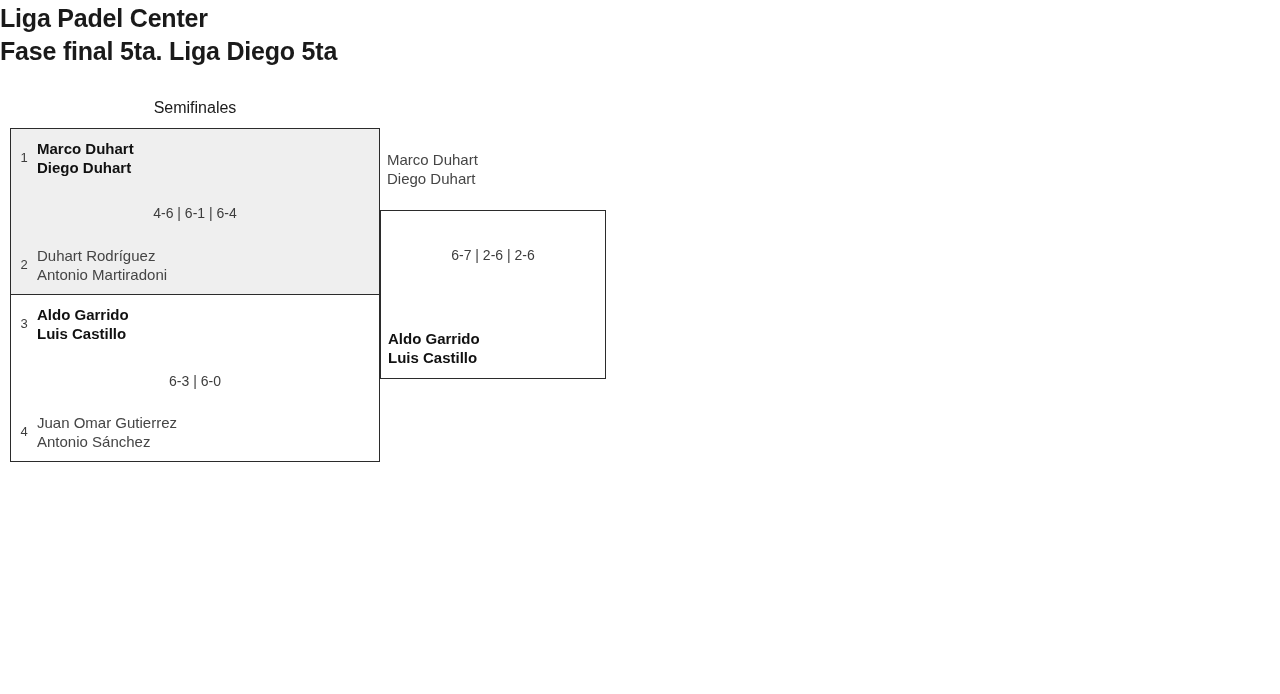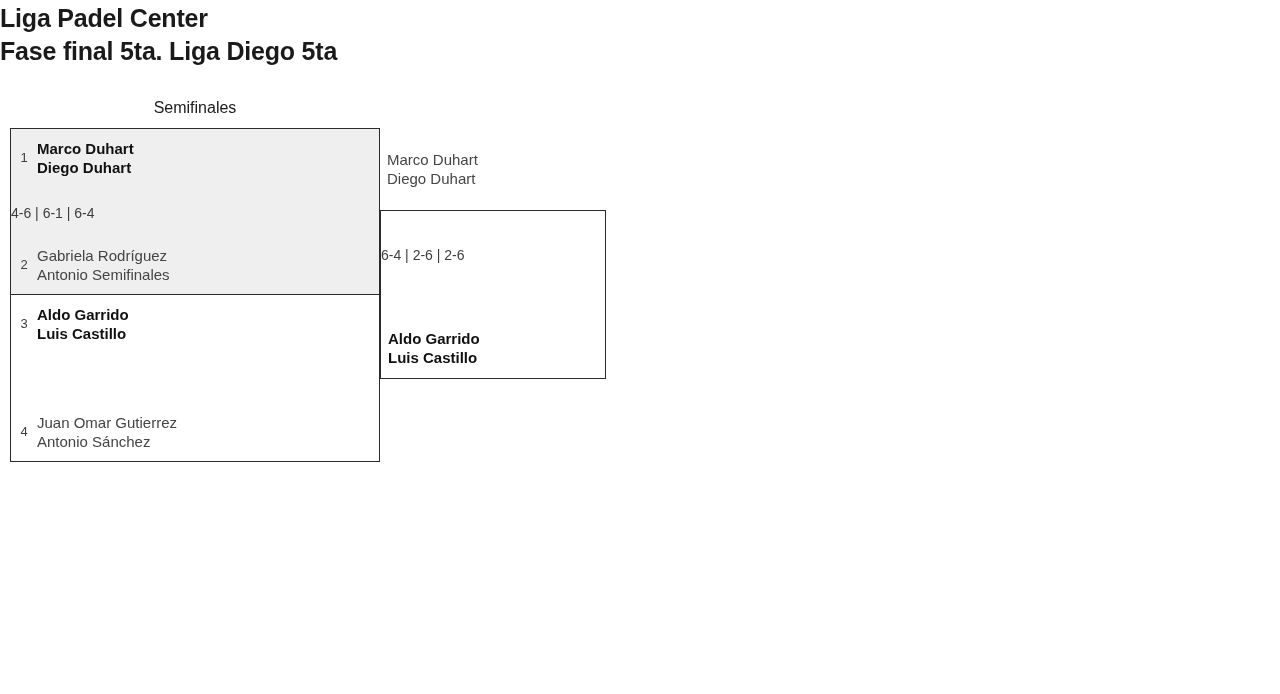--- a/index.html
+++ b/index.html
@@ -139,20 +139,21 @@
   }
   .loser .player {
     color: #454545;
     font-weight: 400;
   }
 
   .score {
     position: absolute;
     left: 0;
     width: 100%;
+    text-align: center;
     font-size: 14px;
     color: #3d3d3d;
     line-height: 18px;
   }
   .score-sf1   { top: 75px; }
   .score-sf2   { top: 77px; }
   .score-final { top: 35px; }
 
   
   .final-loser-block {
@@ -195,54 +196,55 @@
           <span class="player">Marco Duhart</span>
           <span class="player">Diego Duhart</span>
         </span>
       </div>
 
       <div class="score score-sf1">4-6 | 6-1 | 6-4</div>
 
       <div class="team team-bottom loser">
         <span class="seed">2</span>
         <span class="players">
-          <span class="player">Gabriela Rodríguez</span>
-          <span class="player">Antonio Semifinales</span>
+          <span class="player">Duhart Rodríguez</span>
+          <span class="player">Antonio Martiradoni</span>
         </span>
       </div>
     </div>
 
     <div class="match match-sf2">
       <div class="team team-top winner">
         <span class="seed">3</span>
         <span class="players">
           <span class="player">Aldo Garrido</span>
           <span class="player">Luis Castillo</span>
         </span>
       </div>
 
+      <div class="score score-sf2">6-3 | 6-0</div>
 
       <div class="team team-bottom loser">
         <span class="seed">4</span>
         <span class="players">
           <span class="player">Juan Omar Gutierrez</span>
           <span class="player">Antonio Sánchez</span>
         </span>
       </div>
     </div>
 
     <div class="final-loser-block">
       <span class="players">
         <span class="player">Marco Duhart</span>
         <span class="player">Diego Duhart</span>
       </span>
     </div>
 
     <div class="match match-final">
-      <div class="score score-final">6-4 | 2-6 | 2-6</div>
+      <div class="score score-final">6-7 | 2-6 | 2-6</div>
 
       <div class="final-winner-block">
         <span class="players">
           <span class="player">Aldo Garrido</span>
           <span class="player">Luis Castillo</span>
         </span>
       </div>
     </div>
 
   </div>

